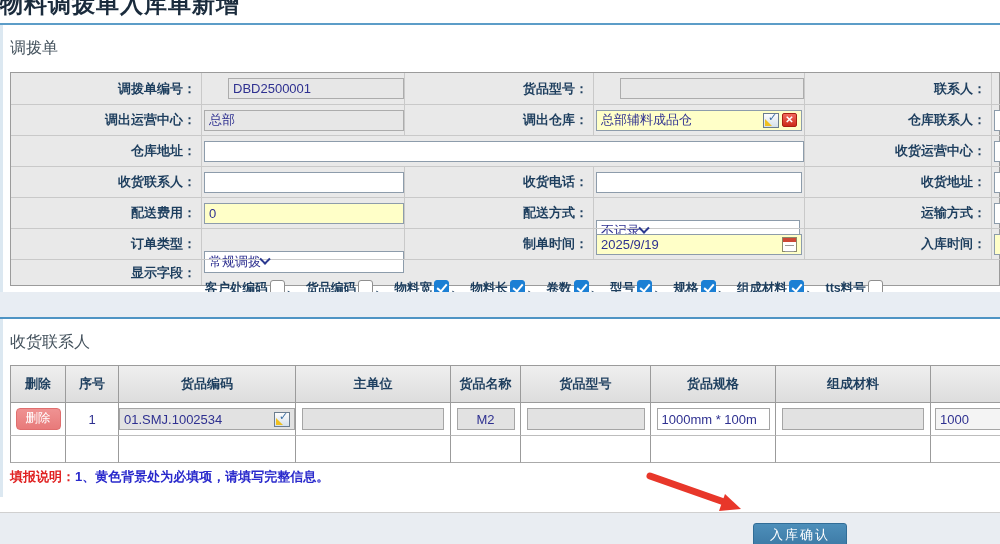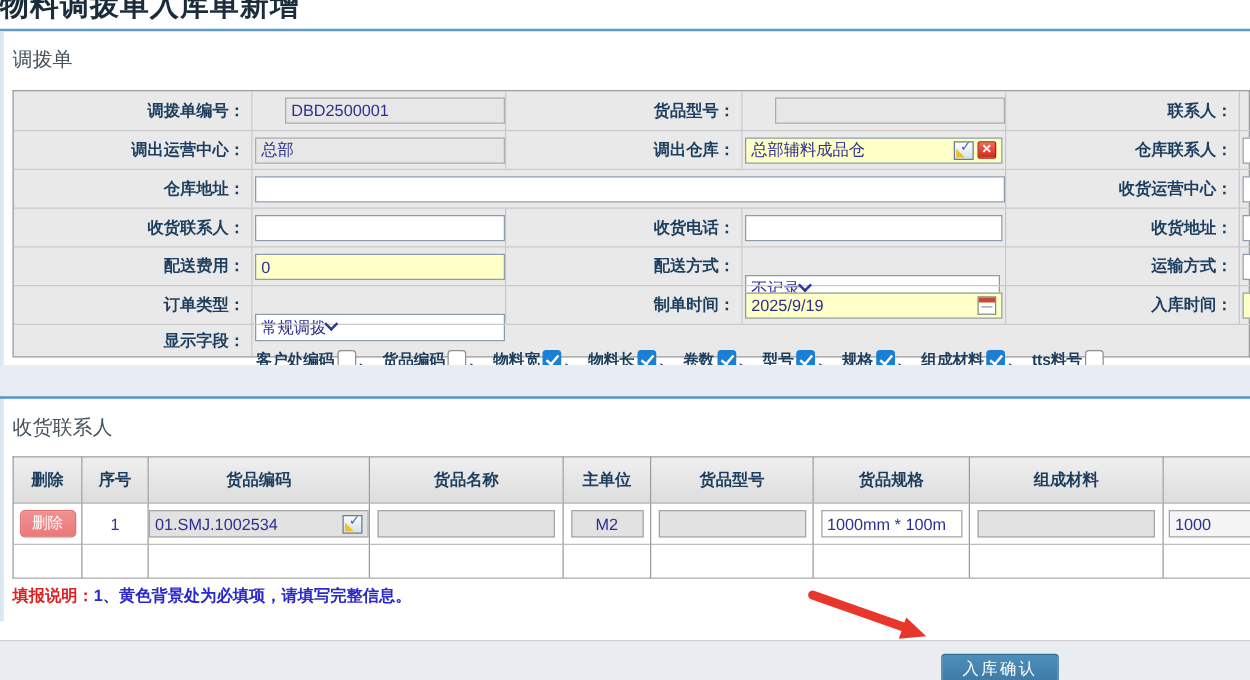--- a/index.html
+++ b/index.html
@@ -246,22 +246,22 @@
 
 <div class="band"></div>
 <div class="line2"></div>
 
 <div class="sec-title" id="sec2">收货联系人</div>
 
 <div class="dt">
   <div class="th">删除</div>
   <div class="th">序号</div>
   <div class="th">货品编码</div>
+  <div class="th">主单位</div>
   <div class="th">货品名称</div>
-  <div class="th">主单位</div>
   <div class="th">货品型号</div>
   <div class="th">货品规格</div>
   <div class="th">组成材料</div>
   <div class="th">物料宽</div>
 
   <div class="td">
     <button class="delbtn">删除</button>
   </div>
   <div class="td">1</div>
   <div class="td">

